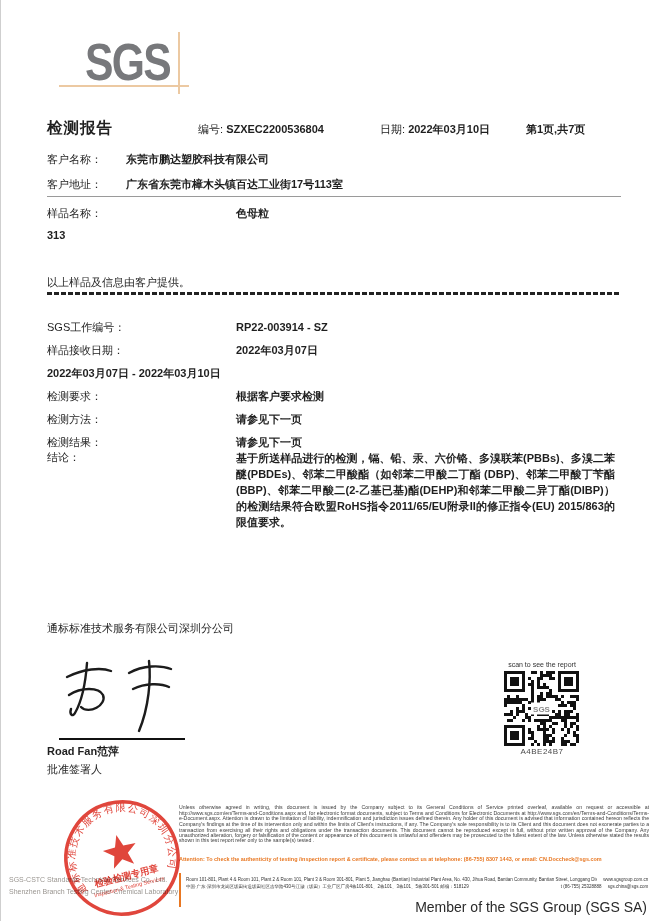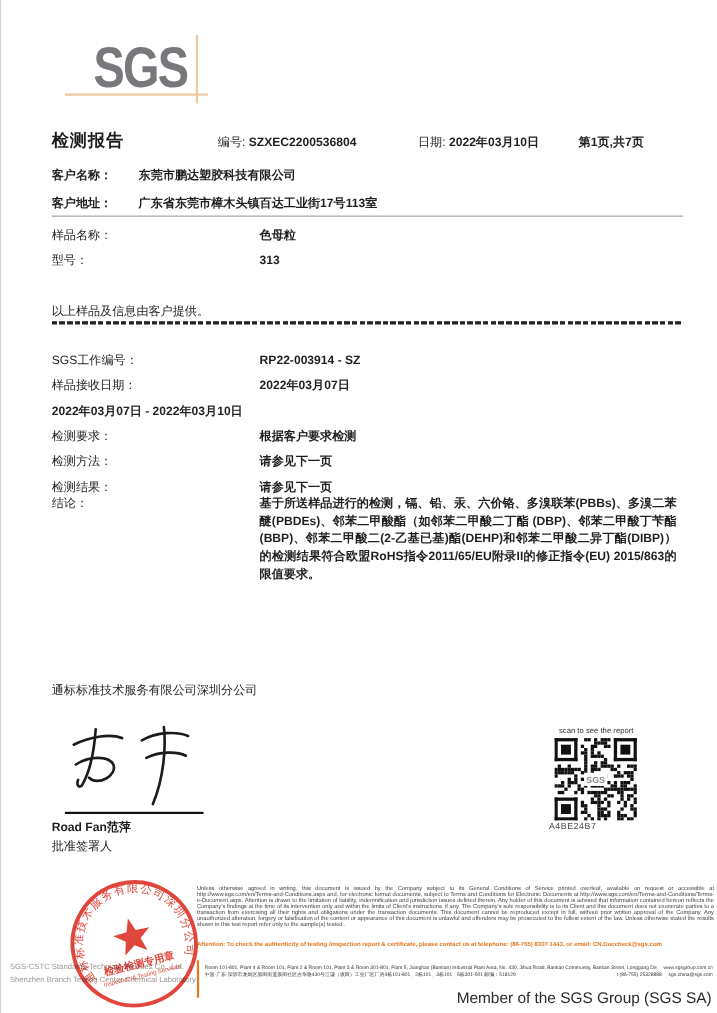--- a/index.html
+++ b/index.html
@@ -26,21 +26,21 @@
   .meta-pages{position:absolute;left:479px;top:4px;font-size:11px;font-weight:bold;}
   .meta-number b,.meta-date b{font-weight:bold;}
 
   
   .rows{position:absolute;left:46px;font-size:11px;}
   .row{display:flex;align-items:baseline;}
   .lbl{flex:none;}
   .val{font-weight:bold;}
   .client-rows{top:152px;width:574px;}
   .client-rows .row{height:25px;}
-  .client-rows .lbl{width:79px;font-weight:bold;}
+  .client-rows .lbl{width:79px;}
   .sample-rows{top:206px;width:574px;}
   .sample-rows .row{height:23px;}
   .sample-rows .lbl{width:189px;}
   .provider-note{position:absolute;left:46px;top:275px;font-size:11px;}
   .work-rows{top:320px;width:574px;}
   .work-rows .row{height:23px;}
   .work-rows .lbl{width:189px;}
 
   .hr-solid{position:absolute;left:46px;top:196px;width:574px;height:1px;background:#9a9a9a;}
   .hr-dashed{
@@ -56,21 +56,21 @@
   
   .sig-company{position:absolute;left:46px;top:620px;font-size:11px;line-height:16px;}
   .sig-image{position:absolute;left:52px;top:655px;}
   .sig-line{position:absolute;left:58px;top:738px;width:126px;height:2px;background:#111;}
   .sig-name{position:absolute;left:46px;top:744px;font-size:11px;font-weight:bold;}
   .sig-title{position:absolute;left:46px;top:762px;font-size:11px;}
 
   
   .qr-caption{position:absolute;left:498px;top:661px;width:86px;text-align:center;font-size:7px;color:#333;}
   .qr-box{position:absolute;left:503px;top:671px;width:75px;height:75px;background:#fff;}
-  .qr-id{position:absolute;left:498px;top:747px;width:86px;font-size:8px;color:#4a4a4a;letter-spacing:.5px;}
+  .qr-id{position:absolute;left:498px;top:747px;width:86px;text-align:center;font-size:8px;color:#4a4a4a;letter-spacing:.5px;}
 
   
   .legal{
     position:absolute;left:178px;top:805px;width:470px;height:53px;overflow:hidden;
   }
   .legal .inner{
     width:904px;font-size:10px;line-height:10.7px;color:#3d3d3d;text-align:justify;
     transform:scale(.52);transform-origin:0 0;
   }
   .attention{
@@ -130,21 +130,20 @@
   <div class="hr-solid"></div>
 
   <div class="rows sample-rows">
 
       <div class="row">
         <span class="lbl">样品名称：</span>
         <span class="val">色母粒</span>
       </div>
 
       <div class="row">
-        <span class="lbl">型号：</span>
         <span class="val">313</span>
       </div>
 
     </div>
   <div class="provider-note">以上样品及信息由客户提供。</div>
 
   <div class="hr-dashed"></div>
 
   <div class="rows work-rows">
 

